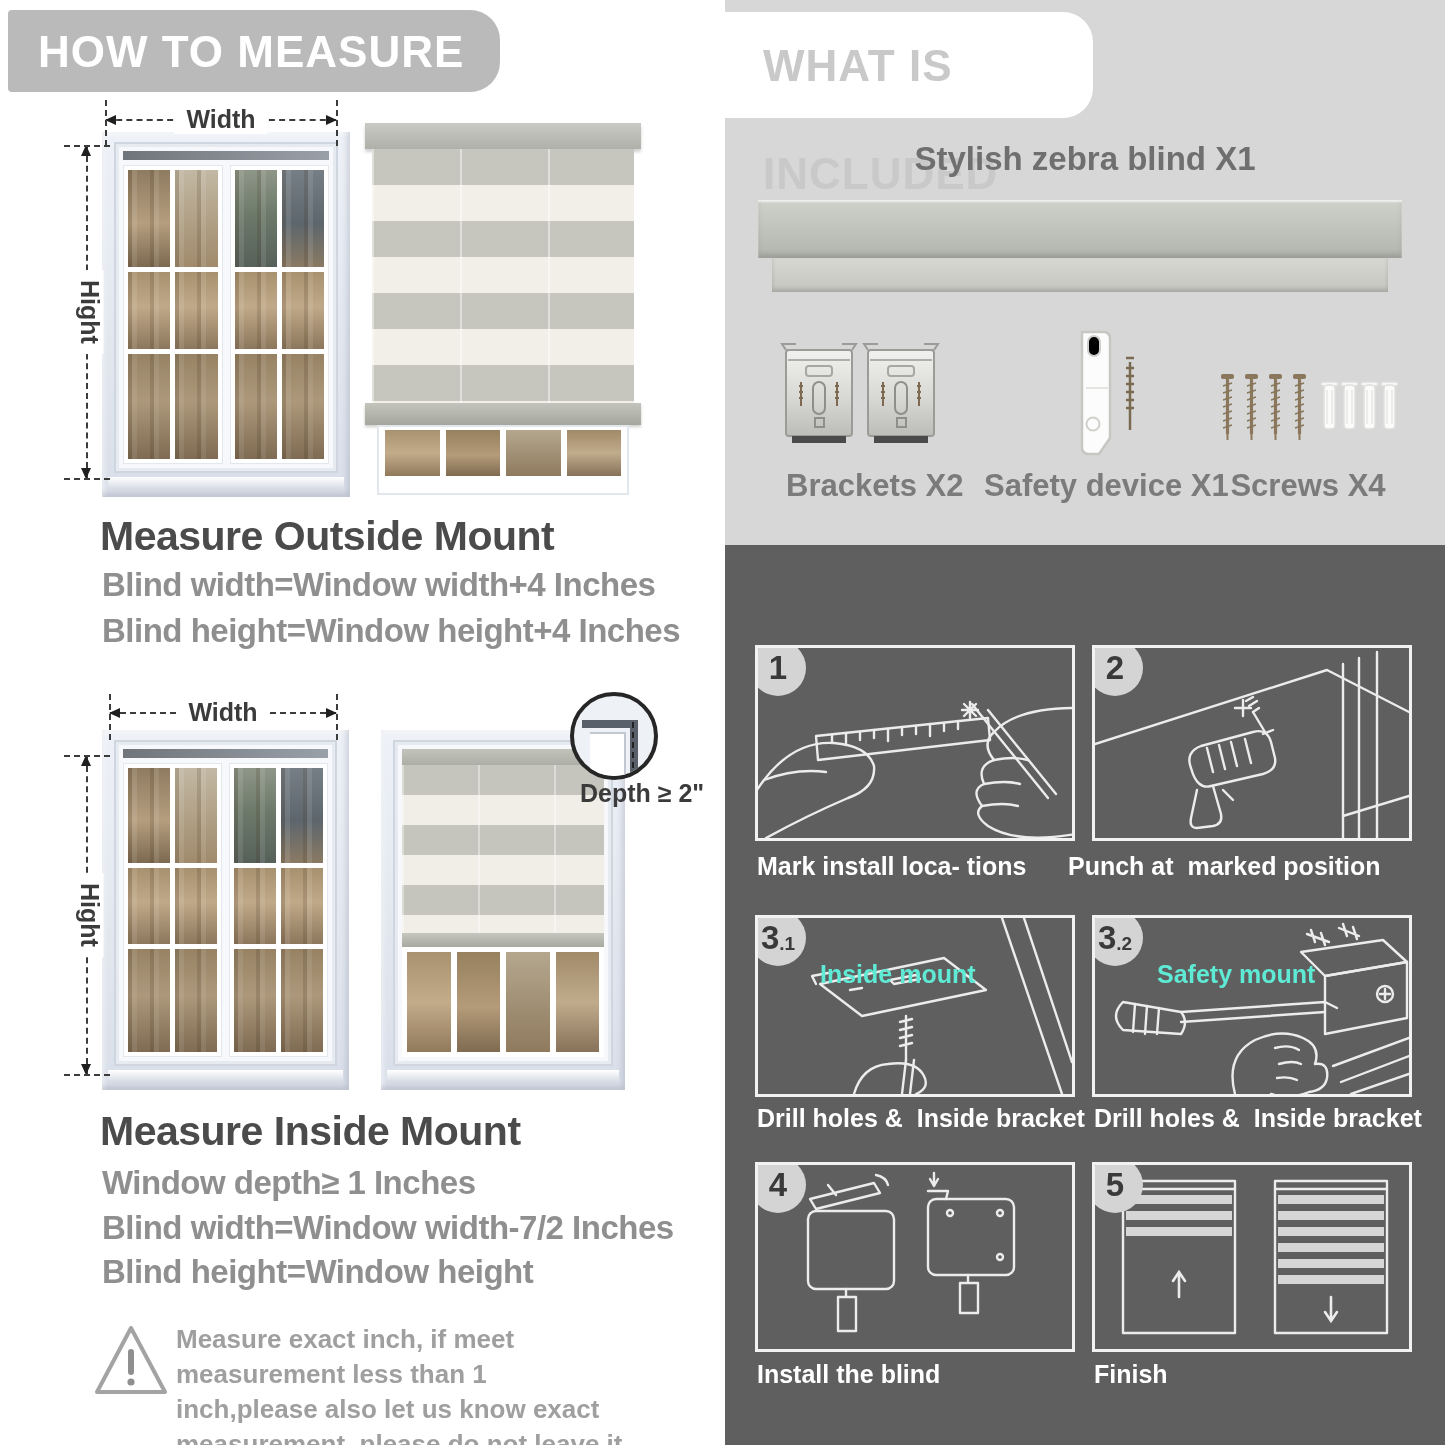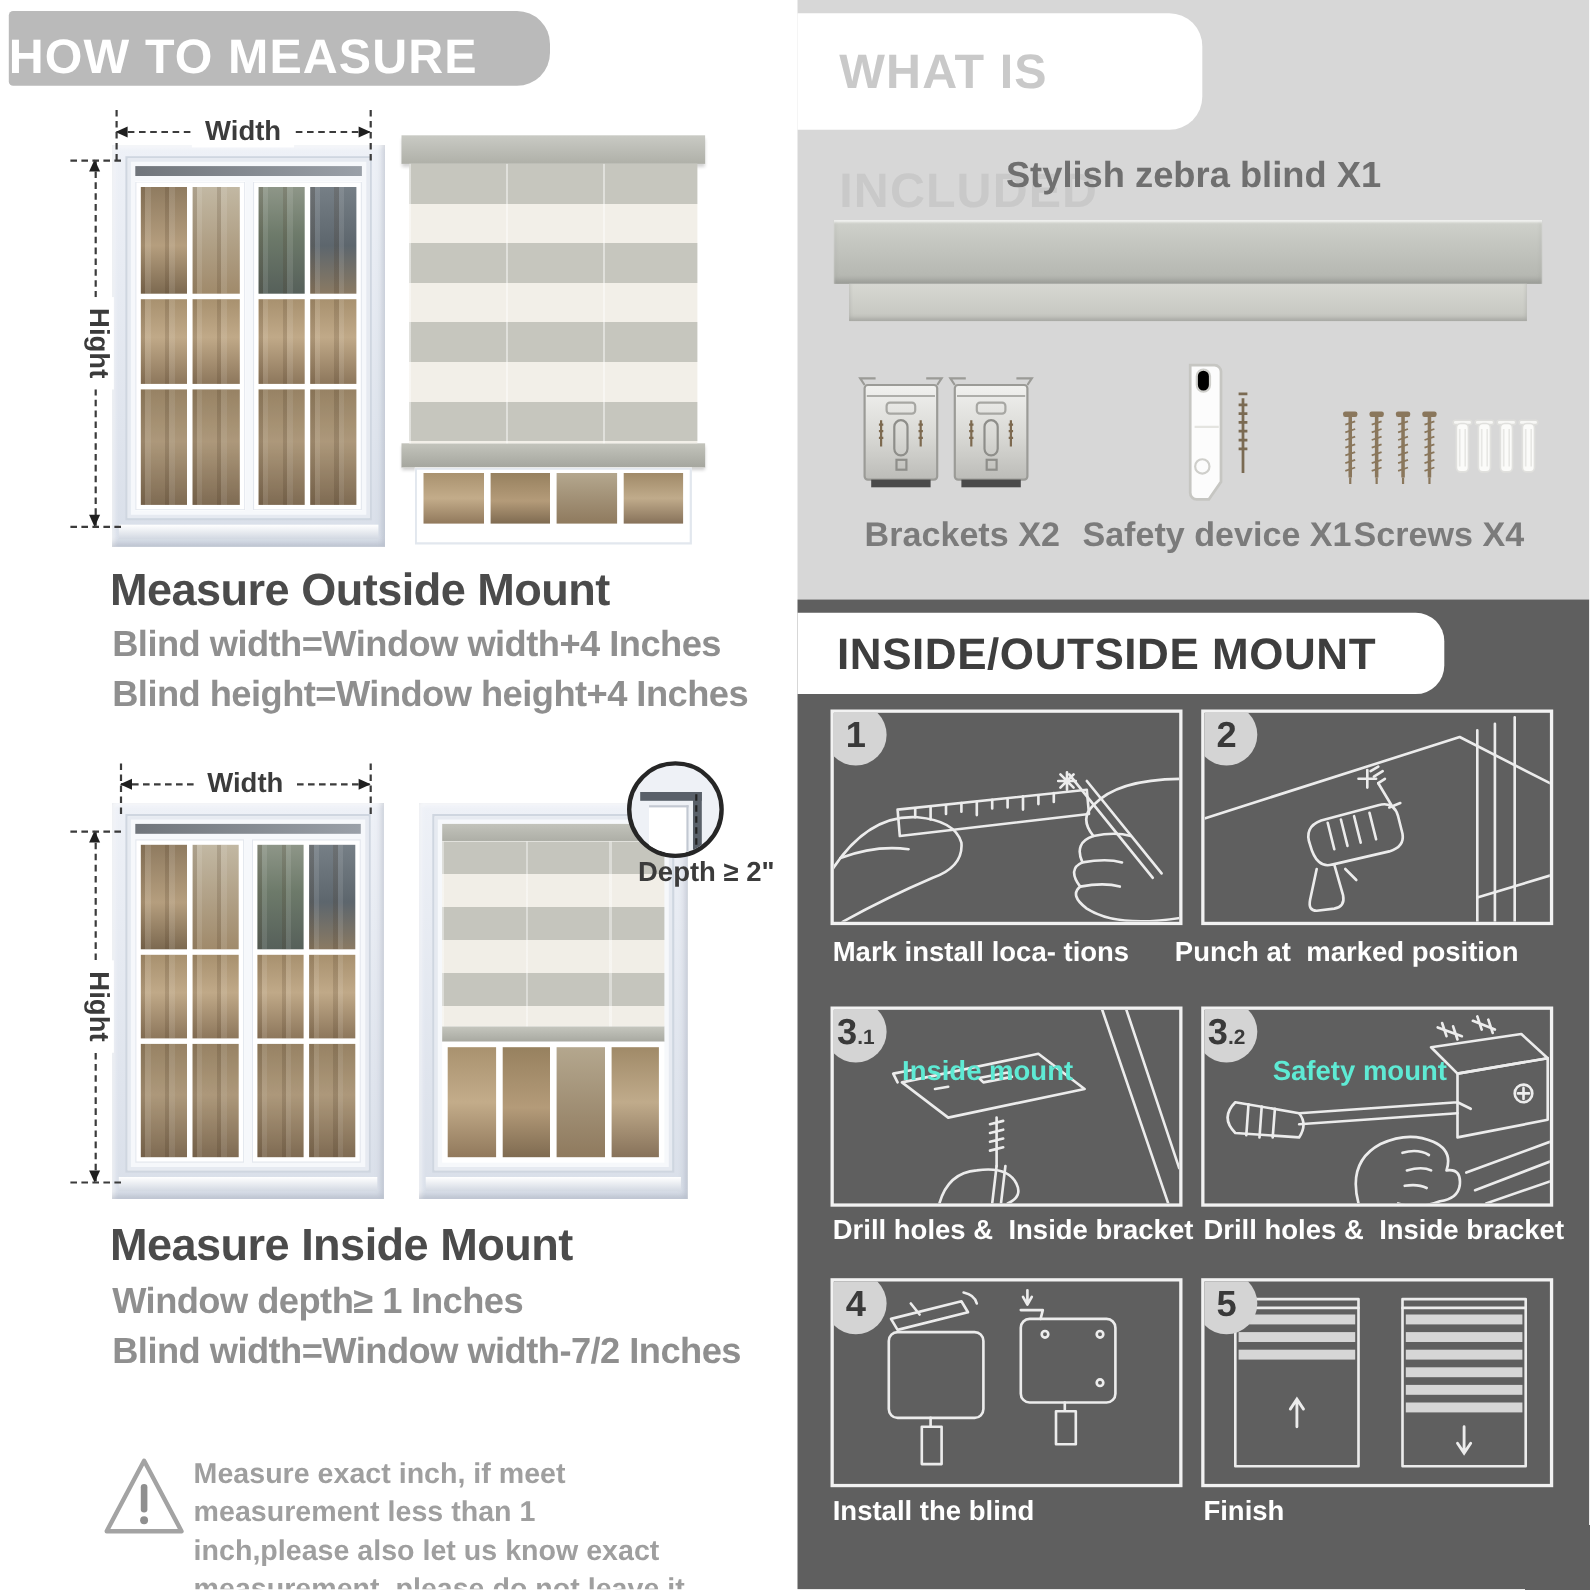--- a/index.html
+++ b/index.html
@@ -7,23 +7,23 @@
     --heading_text:#4b4b4b; --body_text:#8f8f8f; --note_text:#9f9f9f;
     --panel_light:#d7d7d7; --panel_dark:#5f5f5f; --included_header_text:#c9c9c9;
     --included_label_text:#7b7b7b; --product_text:#6f6f6f; --mount_header_text:#3e3e3e;
     --caption_text:#ffffff; --dim_color:#3b3b3b;
   }
   html,body{margin:0;padding:0;background:#fff;}
   .canvas{position:relative;width:1445px;height:1445px;background:var(--page_bg);
           font-family:"Liberation Sans",sans-serif;overflow:hidden;}
 
   
-  .lheader{position:absolute;left:8px;top:10px;width:492px;height:68px;background:var(--left_header_bg);
+  .lheader{position:absolute;left:8px;top:10px;width:492px;height:82px;background:var(--left_header_bg);
     border-radius:4px 30px 30px 4px;color:var(--left_header_text);font-weight:bold;font-size:44px;
-    line-height:84px;letter-spacing:1px;box-sizing:border-box;}
+    line-height:84px;padding-left:30px;letter-spacing:1px;box-sizing:border-box;}
   .mheading{position:absolute;font-weight:bold;font-size:41px;color:var(--heading_text);letter-spacing:-.5px;}
   .mline{position:absolute;font-weight:bold;font-size:33px;color:var(--body_text);letter-spacing:-.5px;}
   .note-text{position:absolute;left:176px;top:1322px;width:448px;font-weight:bold;font-size:26px;
     line-height:35px;color:var(--note_text);}
   .warn{position:absolute;left:90px;top:1318px;}
 
   
   .winphoto{position:absolute;background:linear-gradient(180deg,#eef1f7,#d9dfe9);
     box-shadow:inset -2px -3px 6px rgba(120,130,150,.35), inset 2px 2px 4px rgba(255,255,255,.85);
     padding:12px 14px 26px;box-sizing:border-box;}
@@ -237,20 +237,21 @@
   <div class="mag" style="left:570px;top:692px">
     <div class="L1"></div>
     <div class="L2"></div>
     <div class="mdash"></div>
   </div>
   <div class="depthlbl" style="left:580px;top:779px">Depth ≥ 2"</div>
 
   <div class="mheading" style="left:100px;top:1108px">Measure Inside Mount</div>
   <div class="mline" style="left:102px;top:1164px">Window depth≥ 1 Inches</div>
   <div class="mline" style="left:102px;top:1209px">Blind width=Window width-7/2 Inches</div>
+  <div class="mline" style="left:102px;top:1253px">Blind height=Window height</div>
 
   <div class="warn">
     <svg width="82" height="88" viewBox="0 0 82 88">
       <path d="M41 10 L75 74 H7 Z" fill="none" stroke="#a3a3a3" stroke-width="4" stroke-linejoin="round"></path>
       <line x1="41" y1="34" x2="41" y2="54" stroke="#8f8f8f" stroke-width="6" stroke-linecap="round"></line>
       <circle cx="41" cy="64" r="3.6" fill="#8f8f8f"></circle>
     </svg>
   </div>
   <div class="note-text">Measure exact inch, if meet measurement less than 1 inch,please also let us know exact measurement, please do not leave it</div>
 
@@ -316,21 +317,20 @@
     <use href="#anchor" x="108" y="8"></use>
       <use href="#anchor" x="128" y="8"></use>
     <use href="#anchor" x="148" y="8"></use>
       <use href="#anchor" x="168" y="8"></use>
   </svg>
 
   <div class="inc-label" style="left:786px;width:150px">Brackets X2</div>
   <div class="inc-label" style="left:984px;width:230px">Safety device X1</div>
   <div class="inc-label" style="left:1228px;width:160px">Screws X4</div>
 
-  <div class="mnt-header">INSIDE/OUTSIDE MOUNT</div>
 
   <div class="step-panel" style="left:755px;top:645px;height:196px">
     <svg class="stepart" width="314" height="190" viewBox="0 0 314 190">
       <g fill="none" stroke="#ececec" stroke-width="2.4" stroke-linecap="round" stroke-linejoin="round">
         <path d="M-6 150 Q 28 92 76 95 Q 110 98 116 118 Q 118 140 90 150 Q 48 168 8 190"></path>
         <path d="M6 132 Q 38 120 68 124"></path>
         <path d="M58 88 L230 70 M60 112 L232 92 M58 88 L60 112 M230 70 L232 92"></path>
         <path d="M74 87 l0 8 M88 85 l0 12 M102 84 l0 8 M116 82 l0 8 M130 81 l0 12 M144 79 l0 8 M158 78 l0 8 M172 76 l0 12 M186 75 l0 8 M200 73 l0 8"></path>
         <path d="M204 62 l16 0 M212 54 l0 16 M206 56 l12 12 M218 56 l-12 12"></path>
         <path d="M222 66 L290 150 M230 62 L298 146 M222 66 l-8 -10"></path>

